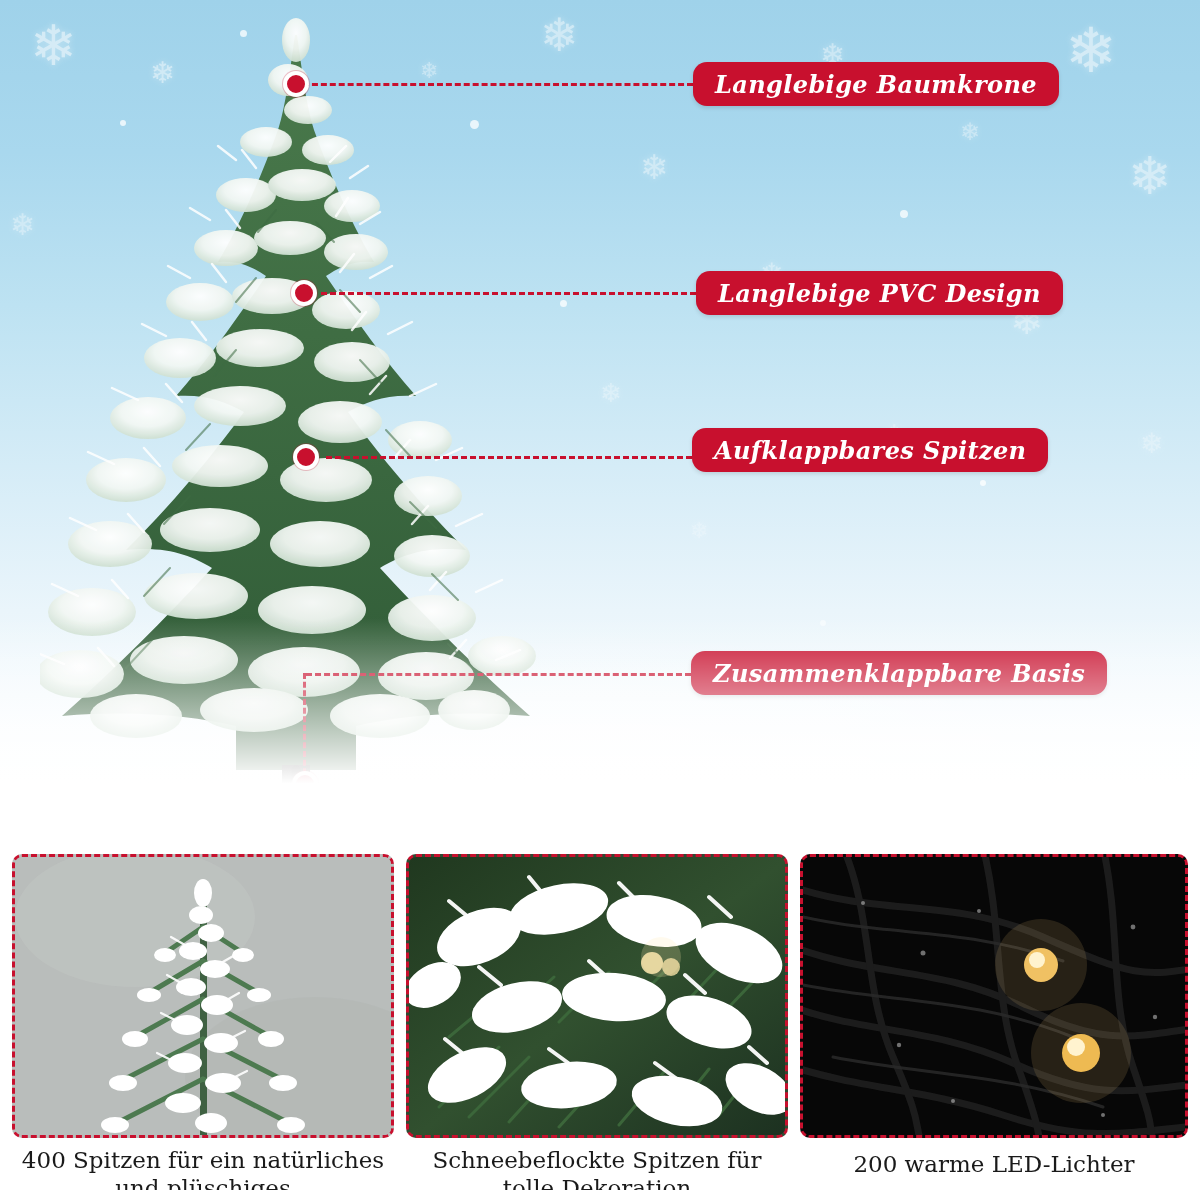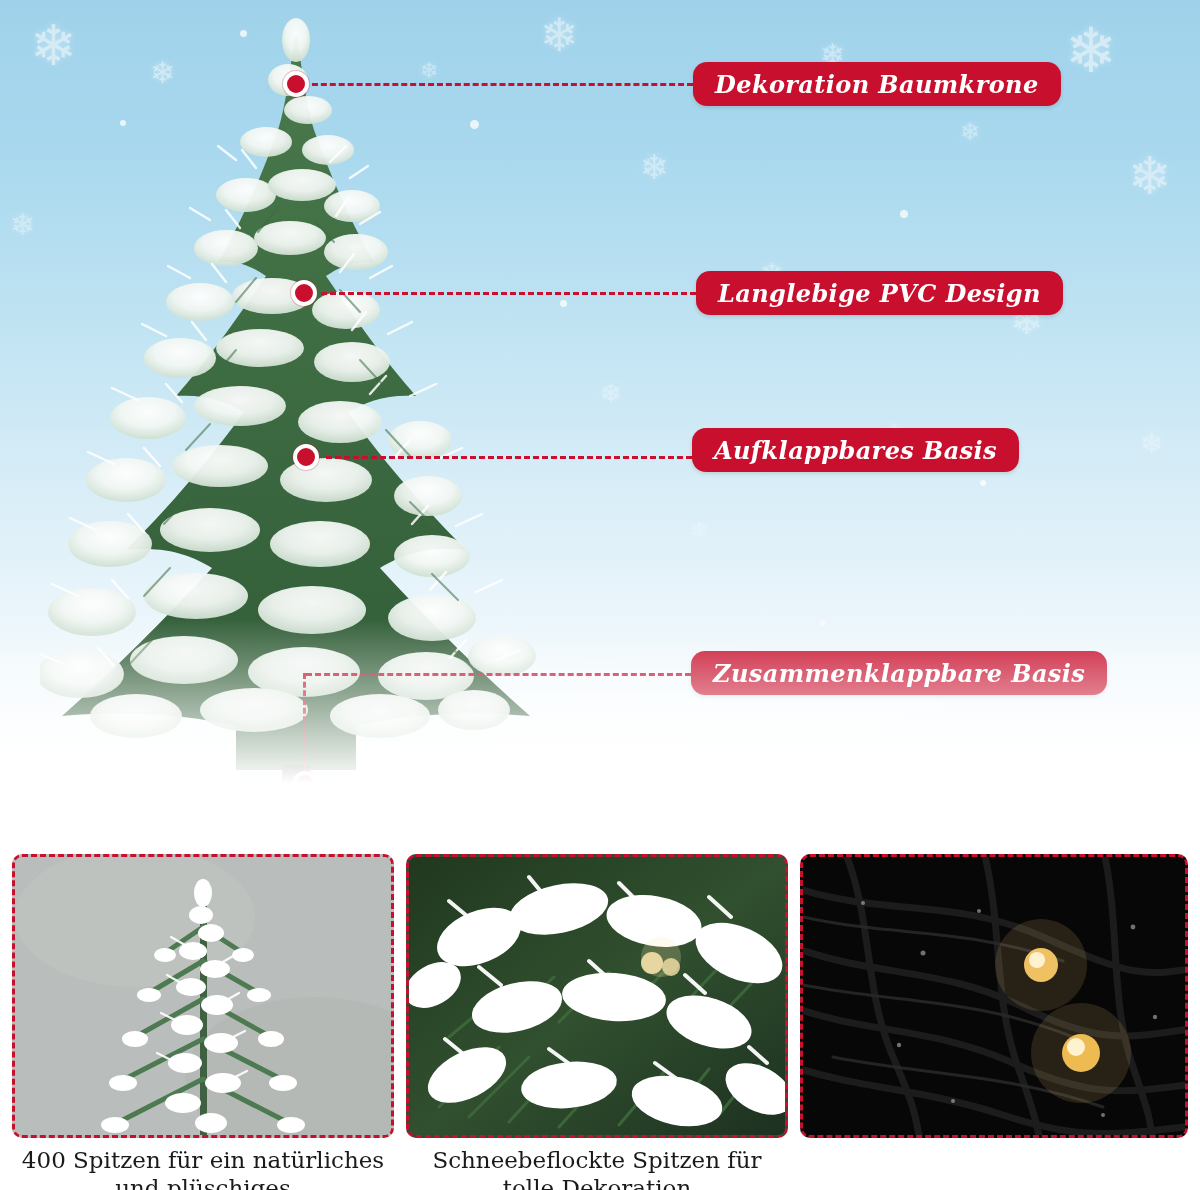--- a/index.html
+++ b/index.html
@@ -243,29 +243,29 @@
           <path d="M256 788 L306 830"></path>
           <path d="M168 832 L206 830"></path>
           <path d="M306 830 L344 832"></path>
         </g>
         <ellipse cx="256" cy="786" rx="26" ry="9" fill="#1c1c1c"></ellipse>
       </svg>
     </div>
 
     <div class="leader" style="left:303px;top:83px;width:390px;"></div>
     <div class="node" style="left:283px;top:71px;"></div>
-    <div class="label" style="left:693px;top:62px;">Dekoration Baumkrone</div>
+    <div class="label" style="left:693px;top:62px;">Langlebige Baumkrone</div>
 
     <div class="leader" style="left:321px;top:292px;width:375px;"></div>
     <div class="node" style="left:291px;top:280px;"></div>
     <div class="label" style="left:696px;top:271px;">Langlebige PVC Design</div>
 
     <div class="leader" style="left:326px;top:456px;width:366px;"></div>
     <div class="node" style="left:293px;top:444px;"></div>
-    <div class="label" style="left:692px;top:428px;">Aufklappbares Basis</div>
+    <div class="label" style="left:692px;top:428px;">Aufklappbares Spitzen</div>
 
     <div class="leader" style="left:306px;top:673px;width:385px;"></div>
     <div class="leader-v" style="left:303px;top:673px;height:110px;"></div>
     <div class="node" style="left:292px;top:771px;"></div>
     <div class="label" style="left:691px;top:651px;">Zusammenklappbare Basis</div>
 
     <div class="hero-fade"></div>
   </div>
 
   <div class="strip">
@@ -404,16 +404,17 @@
               <circle cx="120" cy="96" r="2.5"></circle>
             <circle cx="176" cy="54" r="2"></circle>
               <circle cx="330" cy="70" r="2.4"></circle>
             <circle cx="96" cy="188" r="2.2"></circle>
               <circle cx="150" cy="244" r="2"></circle>
             <circle cx="352" cy="160" r="2.2"></circle>
               <circle cx="300" cy="258" r="2"></circle>
           </g>
         </svg>
       </div>
+      <div class="cap" style="left:0;width:388px;top:296px;">200 warme LED-Lichter</div>
     </div>
 
   </div>
 </div>
 
 </body></html>

